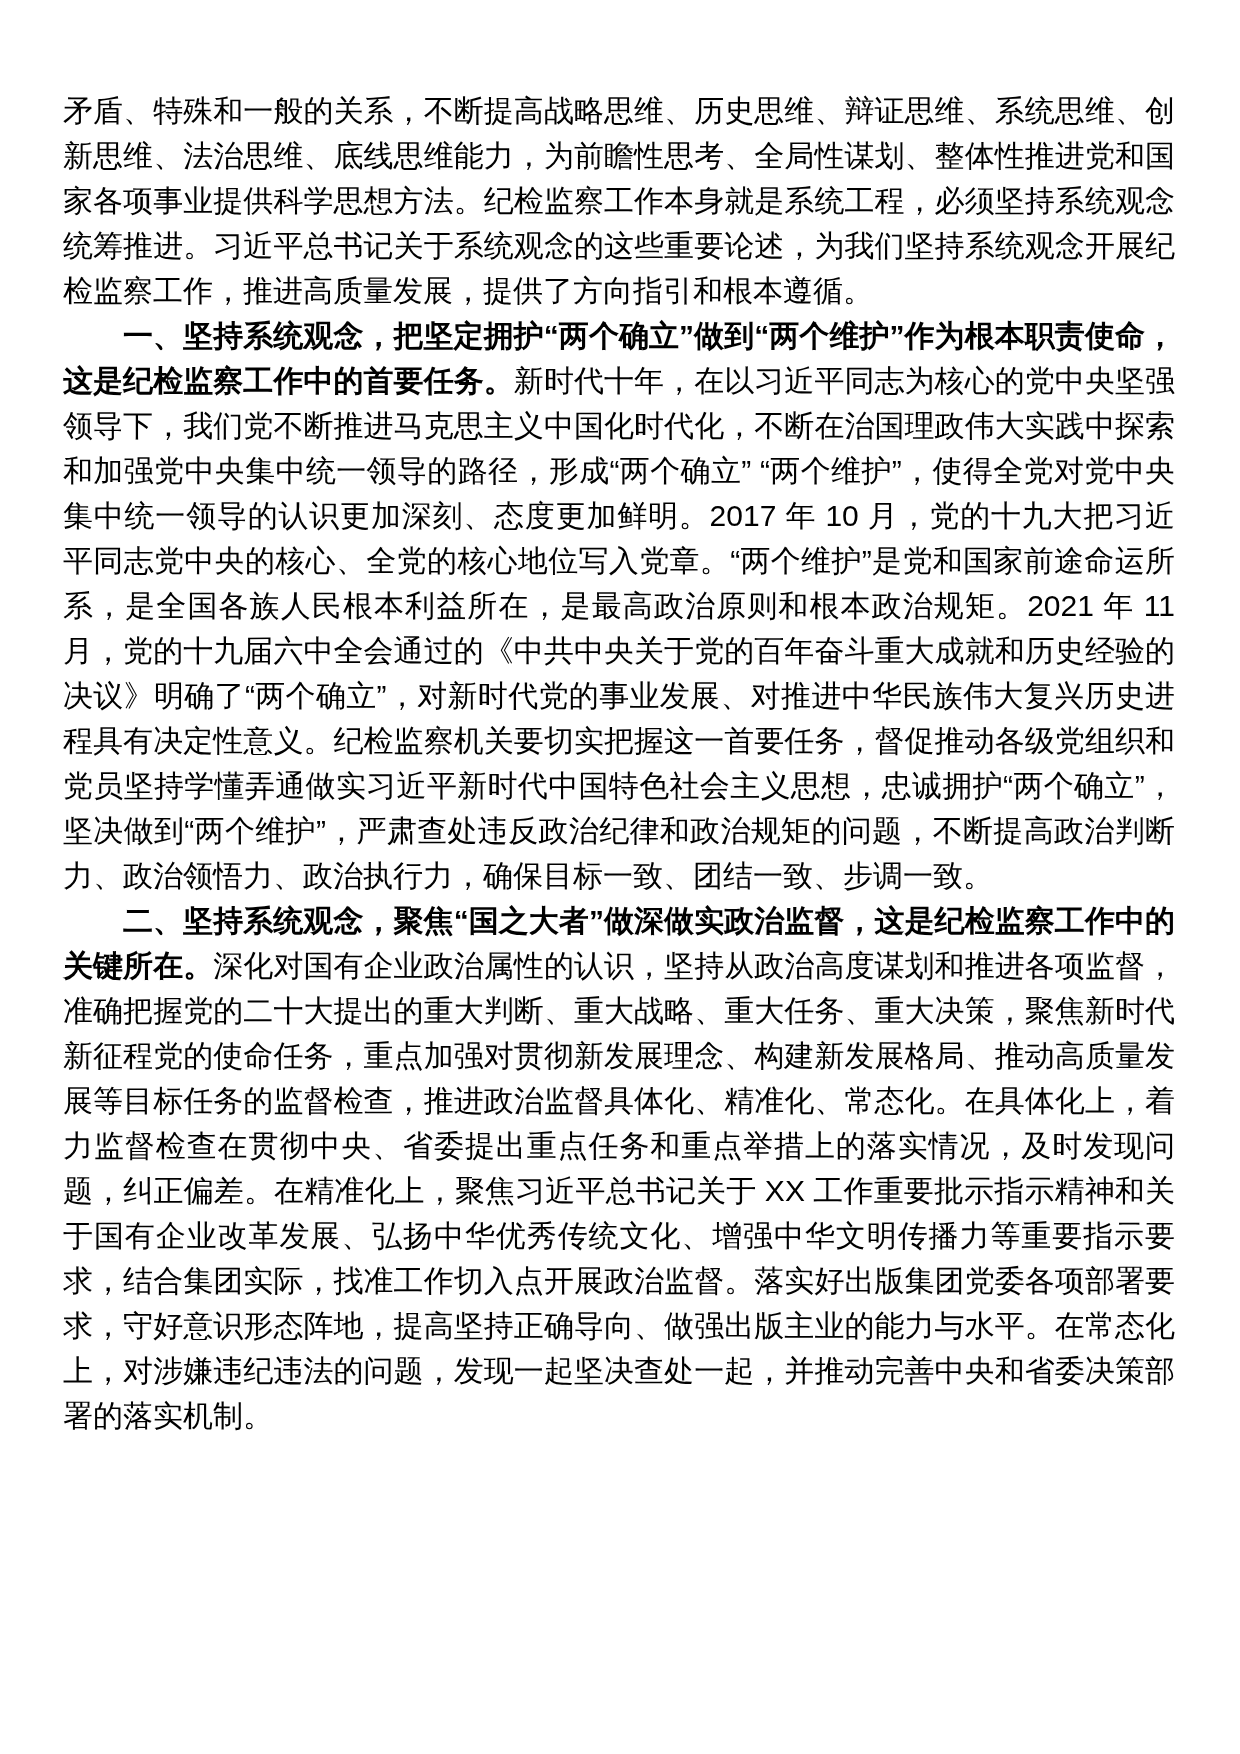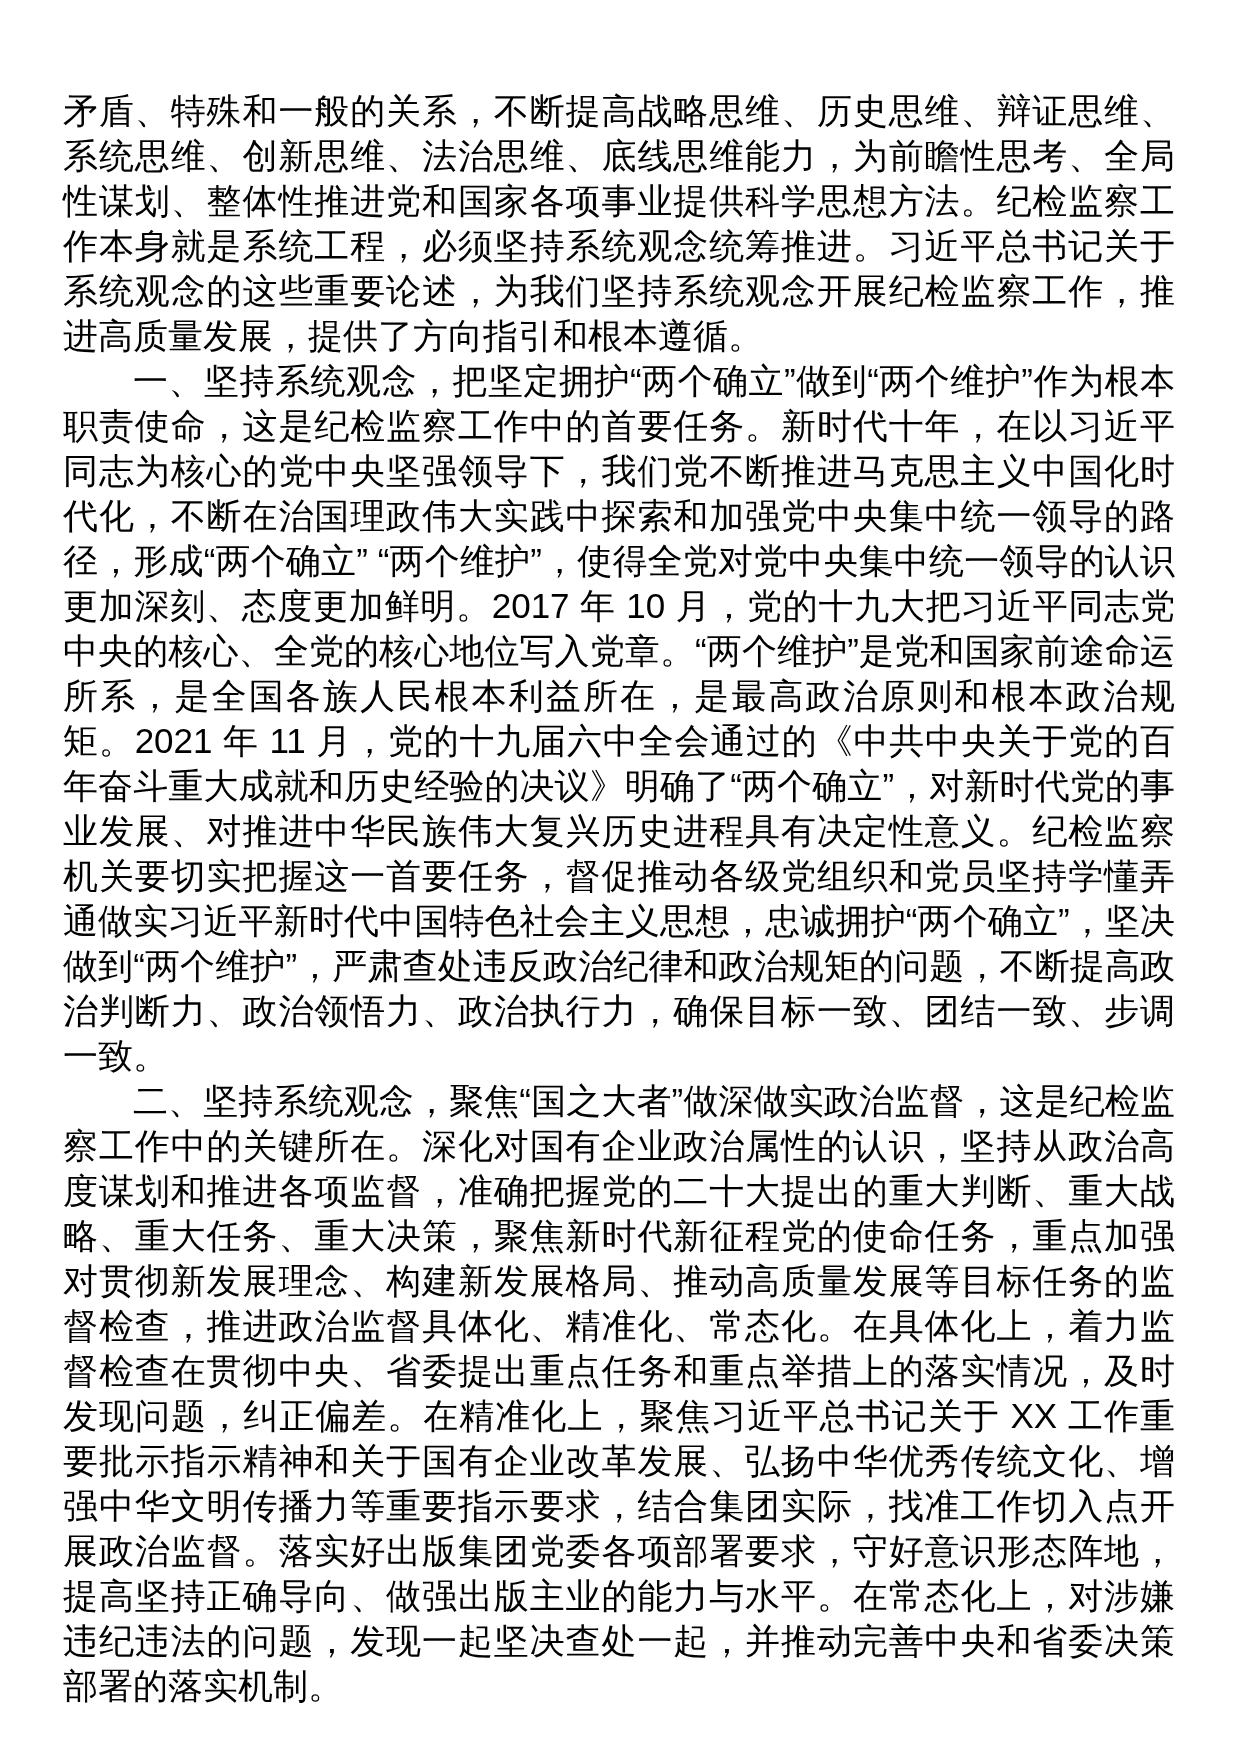--- a/index.html
+++ b/index.html
@@ -12,34 +12,34 @@
     width: 1240px;
     height: 1754px;
     box-sizing: border-box;
     padding: 88px 65px 0 63px;
     background: #ffffff;
     overflow: hidden;
     font-family: "Liberation Sans", "DejaVu Sans", sans-serif;
   }
   .para {
     margin: 0;
-    font-size: 35px;
+    font-size: 30px;
     line-height: 45px;
     color: #000000;
     text-align: justify;
     text-justify: inter-ideograph;
     text-indent: 2em;
     letter-spacing: 0px;
     word-break: break-all;
   }
   .para.no-indent {
     text-indent: 0;
   }
   .lead {
-    font-weight: 400;
+    font-weight: 700;
   }
 </style>
 </head>
 <body>
 
 <div class="page">
 
   <p class="para no-indent"><span>矛盾、特殊和一般的关系，不断提高战略思维、历史思维、辩证思维、系统思维、创新思维、法治思维、底线思维能力，为前瞻性思考、全局性谋划、整体性推进党和国家各项事业提供科学思想方法。纪检监察工作本身就是系统工程，必须坚持系统观念统筹推进。习近平总书记关于系统观念的这些重要论述，为我们坚持系统观念开展纪检监察工作，推进高质量发展，提供了方向指引和根本遵循。</span></p>
 
   <p class="para"><span class="lead">一、坚持系统观念，把坚定拥护“两个确立”做到“两个维护”作为根本职责使命，这是纪检监察工作中的首要任务。</span><span>新时代十年，在以习近平同志为核心的党中央坚强领导下，我们党不断推进马克思主义中国化时代化，不断在治国理政伟大实践中探索和加强党中央集中统一领导的路径，形成“两个确立” “两个维护”，使得全党对党中央集中统一领导的认识更加深刻、态度更加鲜明。2017 年 10 月，党的十九大把习近平同志党中央的核心、全党的核心地位写入党章。“两个维护”是党和国家前途命运所系，是全国各族人民根本利益所在，是最高政治原则和根本政治规矩。2021 年 11 月，党的十九届六中全会通过的《中共中央关于党的百年奋斗重大成就和历史经验的决议》明确了“两个确立”，对新时代党的事业发展、对推进中华民族伟大复兴历史进程具有决定性意义。纪检监察机关要切实把握这一首要任务，督促推动各级党组织和党员坚持学懂弄通做实习近平新时代中国特色社会主义思想，忠诚拥护“两个确立”，坚决做到“两个维护”，严肃查处违反政治纪律和政治规矩的问题，不断提高政治判断力、政治领悟力、政治执行力，确保目标一致、团结一致、步调一致。</span></p>

